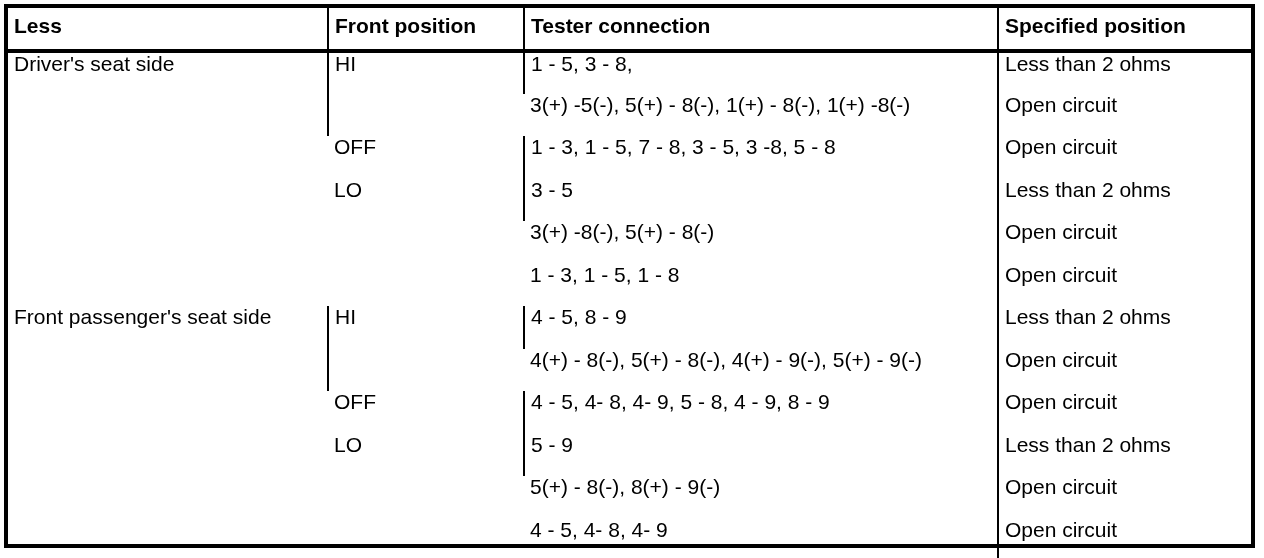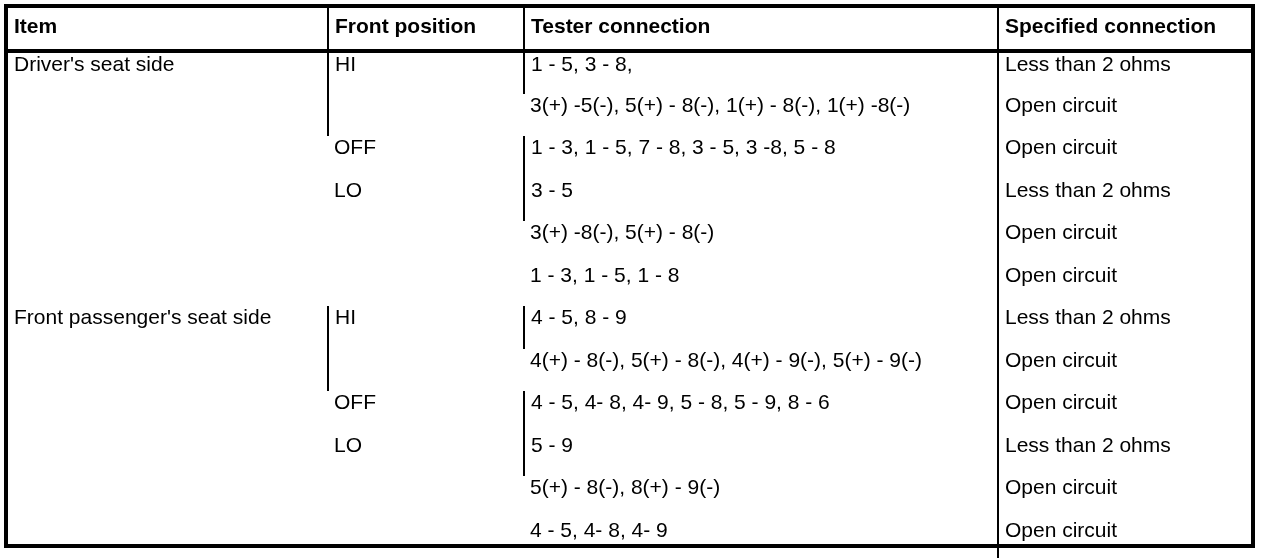--- a/index.html
+++ b/index.html
@@ -86,24 +86,24 @@
 <div id="table-wrap">
   <table class="spec-table">
     <colgroup>
       <col class="c-item">
       <col class="c-switch">
       <col class="c-tester">
       <col class="c-cond">
     </colgroup>
     <thead>
       <tr class="header-row">
-        <th>Item</th>
+        <th>Less</th>
         <th>Front position</th>
         <th>Tester connection</th>
-        <th>Specified connection</th>
+        <th>Specified position</th>
       </tr>
     </thead>
     <tbody id="table-body">
         <tr class="data-row">
           <td rowspan="6" class="sep-thick">Driver's seat side</td>
           <td rowspan="2" class="sep-med">HI</td>
           <td class="sep-thin">1 - 5, 3 - 8,</td>
           <td class="sep-thin">Less than 2 ohms</td>
         </tr>
         <tr class="data-row">
@@ -133,21 +133,21 @@
           <td rowspan="2" class="sep-med">HI</td>
           <td class="sep-thin">4 - 5, 8 - 9</td>
           <td class="sep-thin">Less than 2 ohms</td>
         </tr>
         <tr class="data-row">
           <td class="sep-med">4(+) - 8(-), 5(+) - 8(-), 4(+) - 9(-), 5(+) - 9(-)</td>
           <td class="sep-med">Open circuit</td>
         </tr>
         <tr class="data-row">
           <td rowspan="1" class="sep-med">OFF</td>
-          <td class="sep-med">4 - 5, 4- 8, 4- 9, 5 - 8, 5 - 9, 8 - 6</td>
+          <td class="sep-med">4 - 5, 4- 8, 4- 9, 5 - 8, 4 - 9, 8 - 9</td>
           <td class="sep-med">Open circuit</td>
         </tr>
         <tr class="data-row">
           <td rowspan="3" class="sep-none">LO</td>
           <td class="sep-thin">5 - 9</td>
           <td class="sep-thin">Less than 2 ohms</td>
         </tr>
         <tr class="data-row">
           <td class="sep-thin">5(+) - 8(-), 8(+) - 9(-)</td>
           <td class="sep-thin">Open circuit</td>

